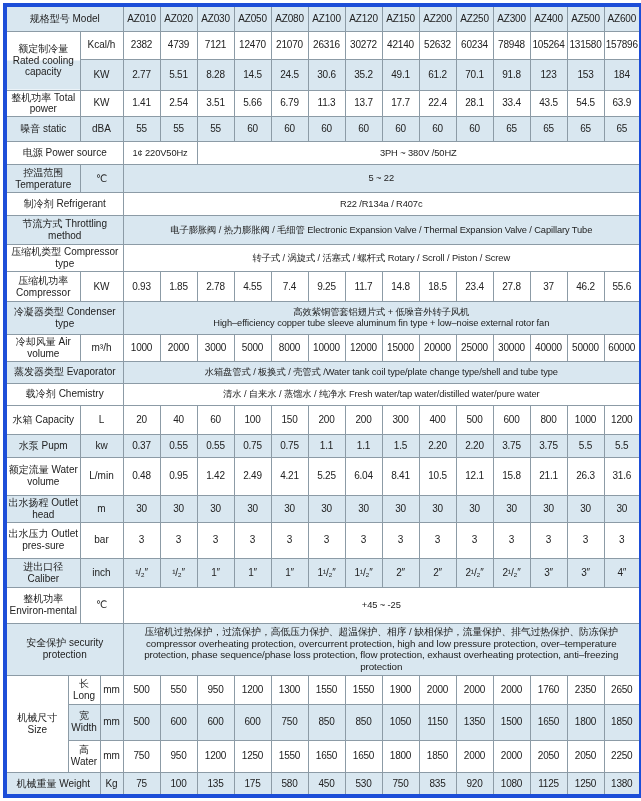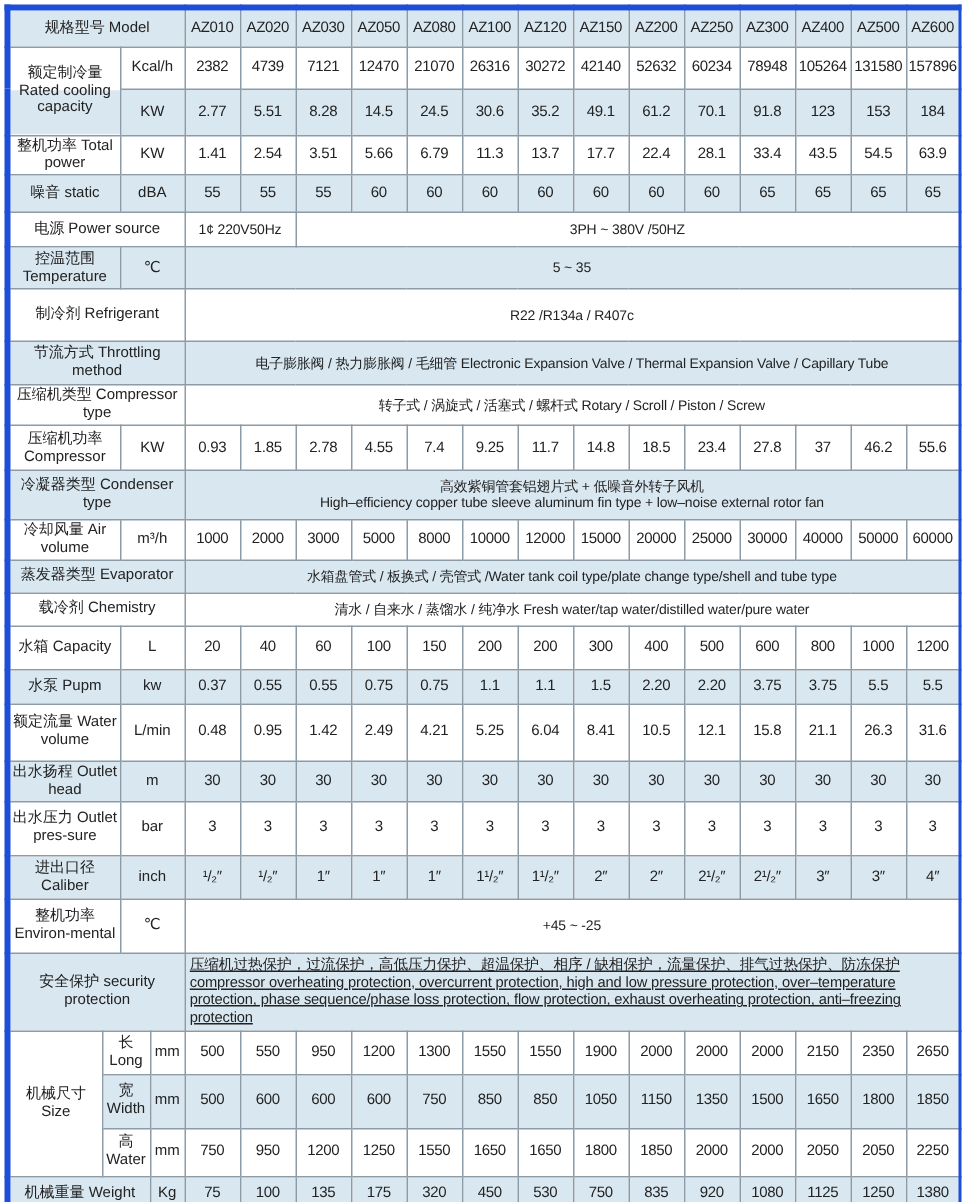--- a/index.html
+++ b/index.html
@@ -8,26 +8,26 @@
   table{border-collapse:collapse;table-layout:fixed;width:636px;}
   td{border:1px solid #8c9ba6;text-align:center;vertical-align:middle;
      font-size:10px;line-height:1.18;padding:1px 1px;overflow:hidden;
      background:#fff;word-break:break-word;}
   table{border:4px solid #1d4ed8;}
   tr.shade td{background:#d9e7f0;}
   td.lbl{font-size:10px;}
   td.unit{font-size:10px;}
   td.val{font-size:10px;letter-spacing:-0.2px;}
   td.txt{font-size:9.3px;white-space:pre-line;letter-spacing:-0.1px;}
-  td.txt.left{text-align:left;padding:1px 3px;font-size:9.8px;text-decoration:underline;}
+  td.txt.left{text-align:center;padding:1px 3px;font-size:9.8px;}
   
   tr:nth-child(1){height:26px}  tr:nth-child(2){height:28px}
   tr:nth-child(3){height:31px}  tr:nth-child(4){height:17px}
   tr:nth-child(5){height:25px}  tr:nth-child(6){height:23px}
-  tr:nth-child(7){height:28px}  tr:nth-child(8){height:35px}
+  tr:nth-child(7){height:28px}  tr:nth-child(8){height:23px}
   tr:nth-child(9){height:29px}  tr:nth-child(10){height:27px}
   tr:nth-child(11){height:30px} tr:nth-child(12){height:33px}
   tr:nth-child(13){height:26px} tr:nth-child(14){height:22px}
   tr:nth-child(15){height:22px} tr:nth-child(16){height:29px}
   tr:nth-child(17){height:23px} tr:nth-child(18){height:38px}
   tr:nth-child(19){height:27px} tr:nth-child(20){height:36px}
   tr:nth-child(21){height:29px} tr:nth-child(22){height:36px}
   tr:nth-child(23){height:52px} tr:nth-child(24){height:29px}
   tr:nth-child(25){height:36px} tr:nth-child(26){height:32px}
   tr:nth-child(27){height:24px}
@@ -147,21 +147,21 @@
           <td class="val">65</td>
         </tr>
         <tr>
           <td class="lbl" colspan="4">电源 Power source</td>
           <td class="txt" colspan="2">1¢ 220V50Hz</td>
           <td class="txt" colspan="12">3PH ~ 380V /50HZ</td>
         </tr>
         <tr class="shade">
           <td class="lbl" colspan="2">控温范围 Temperature</td>
           <td class="unit" colspan="2">℃</td>
-          <td class="txt" colspan="14">5 ~ 35</td>
+          <td class="txt" colspan="14">5 ~ 22</td>
         </tr>
         <tr>
           <td class="lbl" colspan="4">制冷剂 Refrigerant</td>
           <td class="txt" colspan="14">R22 /R134a / R407c</td>
         </tr>
         <tr class="shade">
           <td class="lbl" colspan="4">节流方式 Throttling method</td>
           <td class="txt" colspan="14">电子膨胀阀 / 热力膨胀阀 / 毛细管 Electronic Expansion Valve / Thermal Expansion Valve / Capillary Tube</td>
         </tr>
         <tr>
@@ -343,21 +343,21 @@
           <td class="val">550</td>
           <td class="val">950</td>
           <td class="val">1200</td>
           <td class="val">1300</td>
           <td class="val">1550</td>
           <td class="val">1550</td>
           <td class="val">1900</td>
           <td class="val">2000</td>
           <td class="val">2000</td>
           <td class="val">2000</td>
-          <td class="val">2150</td>
+          <td class="val">1760</td>
           <td class="val">2350</td>
           <td class="val">2650</td>
         </tr>
         <tr class="shade">
           <td class="lbl" colspan="2">宽 Width</td>
           <td class="unit">mm</td>
           <td class="val">500</td>
           <td class="val">600</td>
           <td class="val">600</td>
           <td class="val">600</td>
@@ -390,21 +390,21 @@
           <td class="val">2050</td>
           <td class="val">2250</td>
         </tr>
         <tr class="shade">
           <td class="lbl" colspan="3">机械重量 Weight</td>
           <td class="unit">Kg</td>
           <td class="val">75</td>
           <td class="val">100</td>
           <td class="val">135</td>
           <td class="val">175</td>
-          <td class="val">320</td>
+          <td class="val">580</td>
           <td class="val">450</td>
           <td class="val">530</td>
           <td class="val">750</td>
           <td class="val">835</td>
           <td class="val">920</td>
           <td class="val">1080</td>
           <td class="val">1125</td>
           <td class="val">1250</td>
           <td class="val">1380</td>
         </tr>

